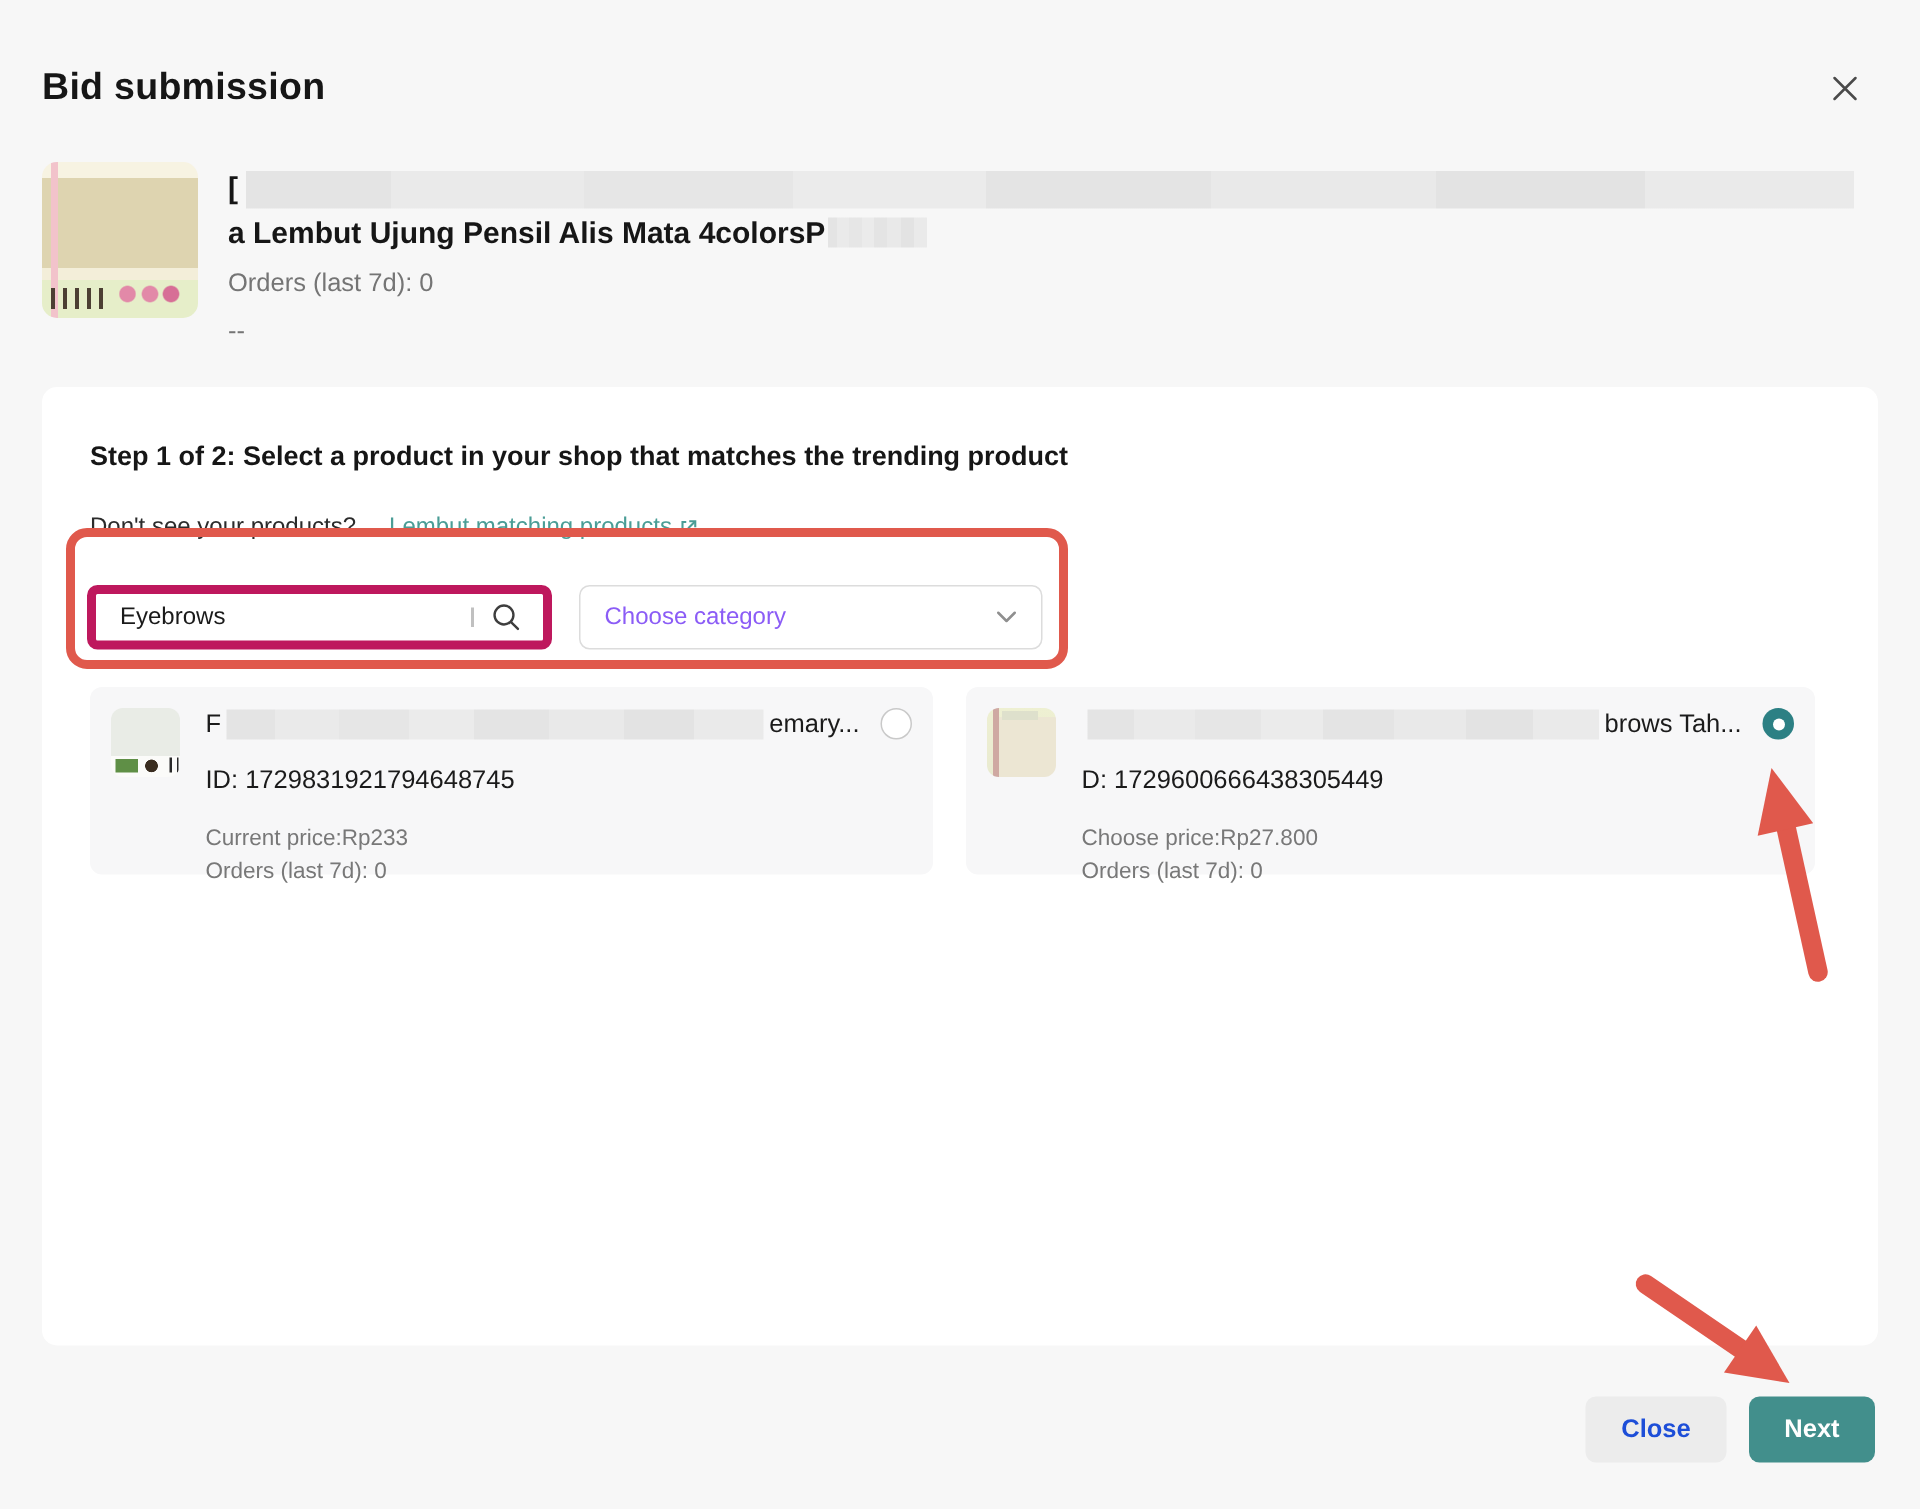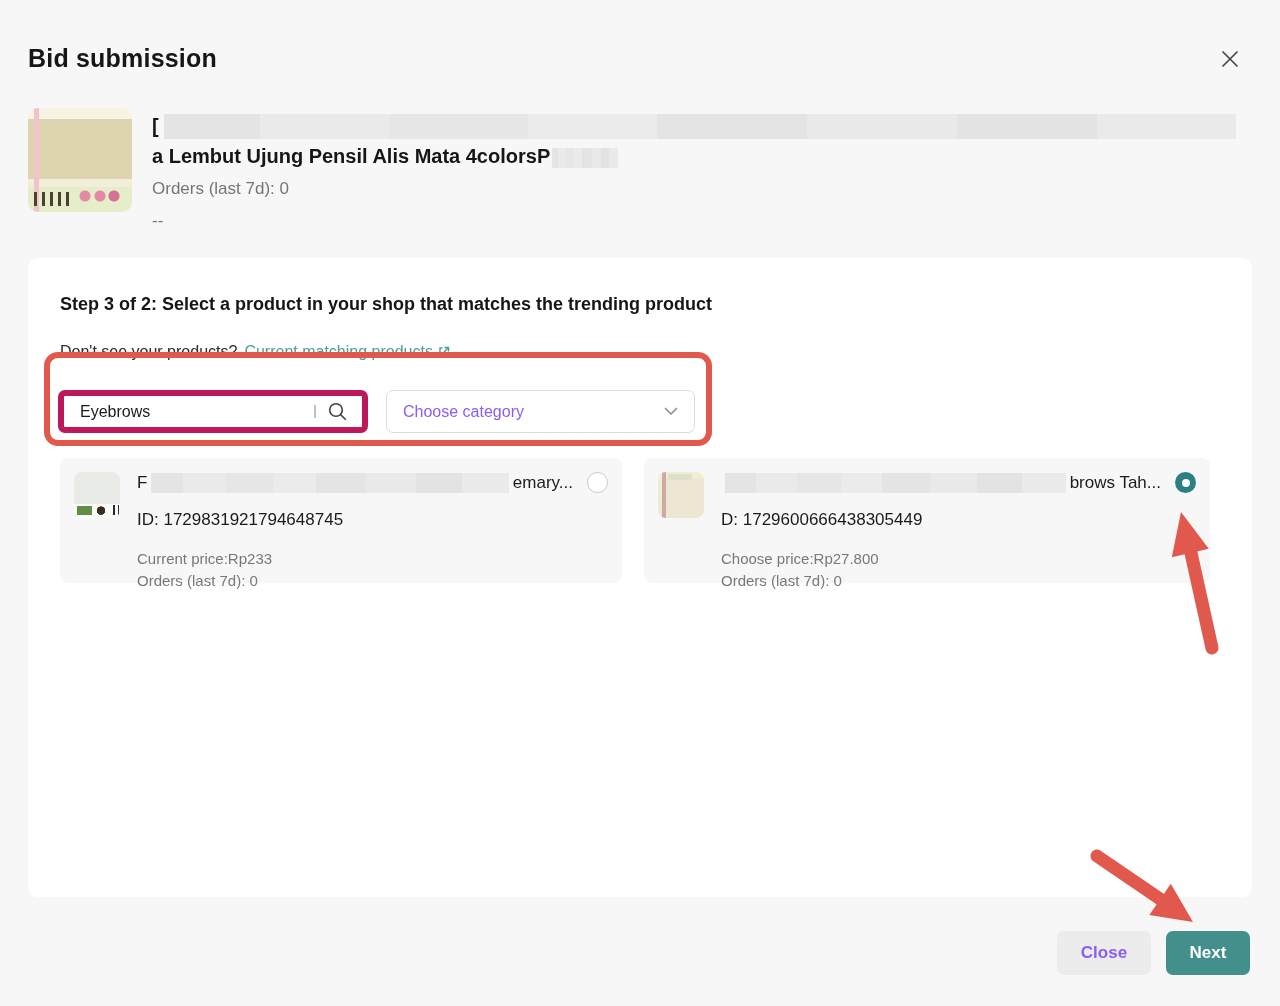--- a/index.html
+++ b/index.html
@@ -28,30 +28,30 @@
       linear-gradient(180deg,#f7f3e2 0 11px,#ded4b0 11px 71px,#f3eed9 71px 79px,#e6eec9 79px 104px);
     background-size:100% 100%,100% 100%,100% 100%,40px 14px,100% 100%,100% 100%;
     background-position:0 0,0 0,0 0,6px 84px,0 0,0 0;
     background-repeat:no-repeat;
   }
   .trend-info{width:1084px;display:flex;flex-direction:column}
   .t-line1{display:flex;align-items:center;height:27px;margin-top:5px}
   .bracket{font-size:20px;font-weight:700;color:#161616}
   .redact{background:linear-gradient(90deg,#e4e4e4 0 9%,#eaeaea 9% 21%,#e6e6e6 21% 34%,#ebebeb 34% 46%,#e4e4e4 46% 60%,#e9e9e9 60% 74%,#e3e3e3 74% 87%,#eaeaea 87% 100%)}
   .r1{flex:1;height:25px;margin-left:5px}
-  .t-line2{display:flex;align-items:flex-end;margin-top:5px}
+  .t-line2{display:flex;align-items:flex-start;margin-top:5px}
   .t-name{font-size:20px;font-weight:700;color:#161616;white-space:nowrap}
   .r2{width:66px;height:20px;margin-left:2px}
   .t-orders{margin-top:11px;font-size:17px;color:#757575}
   .t-dash{margin-top:12px;font-size:17px;color:#757575}
 
   
   .card{position:absolute;left:28px;top:258px;width:1224px;height:639px;background:#ffffff;border-radius:10px}
   .step-heading{position:absolute;left:32px;top:36px;font-size:18px;font-weight:700;color:#161616}
-  .dontsee{position:absolute;left:32px;top:85px;display:flex;align-items:center;gap:7px;font-size:16px}
+  .dontsee{position:absolute;left:32px;top:85px;display:flex;align-items:center;gap:22px;font-size:16px}
   .dontsee-q{color:#2b2b2b}
   .upload-link{color:#4a9d96;display:flex;align-items:center;gap:4px;cursor:pointer;font-weight:500;background:none;border:none;font-size:16px;font-family:inherit;padding:0}
 
   .red-rect{position:absolute;left:16px;top:94px;width:668px;height:94px;border:6px solid #e0594c;border-radius:14px;box-sizing:border-box;pointer-events:none;z-index:5}
 
   .search-box{position:absolute;left:30px;top:132px;width:310px;height:43px;border:6px solid #be185d;border-radius:7px;box-sizing:border-box;background:#fff;display:flex;align-items:center;padding:0 14px 0 16px}
   .search-input{border:none;outline:none;flex:1;font-size:16px;color:#1a1a1a;font-family:inherit;background:transparent;padding:0;min-width:0}
   .cursor-tick{width:2px;height:13px;background:#c0c0c0;margin-right:11px;flex:none}
   .select-box{position:absolute;left:358px;top:132px;width:309px;height:43px;border:1px solid #dcdcdc;border-radius:7px;box-sizing:border-box;display:flex;align-items:center;justify-content:space-between;padding:0 16px;background:#fff;cursor:pointer}
   .select-placeholder{font-size:16px;color:#8b5cf6}
@@ -91,21 +91,21 @@
   .radio{width:21px;height:21px;border-radius:50%;box-sizing:border-box;margin-left:14px;flex:none;cursor:pointer}
   .radio.off{border:1.5px solid #c9c9c9;background:#fff}
   .radio.on{background:#2c8084;display:flex;align-items:center;justify-content:center}
   .radio.on::after{content:"";width:8px;height:8px;background:#fff;border-radius:50%}
   .p-id{margin-top:17px;font-size:17px;color:#1b1b1b}
   .p-price{margin-top:20px;font-size:15px;color:#787878}
   .p-orders{margin-top:5px;font-size:15px;color:#787878}
 
   
   .btn{position:absolute;height:44px;border:none;border-radius:7px;font-size:17px;font-weight:600;font-family:inherit;cursor:pointer;display:flex;align-items:center;justify-content:center}
-  .btn-close{left:1057px;top:931px;width:94px;background:#ececec;color:#8b5cf6}
+  .btn-close{left:1057px;top:931px;width:94px;background:#ececec;color:#1d4ed8}
   .btn-next{left:1166px;top:931px;width:84px;background:#428f8c;color:#ffffff}
 
   
   .arrows{position:absolute;left:0;top:0;pointer-events:none;z-index:9}
 </style>
 </head>
 <body>
 
 <div class="page">
 
@@ -127,26 +127,26 @@
       <div class="t-line2">
         <span class="t-name">a Lembut Ujung Pensil Alis Mata 4colorsP</span>
         <span class="redact r2"></span>
       </div>
       <div class="t-orders">Orders (last 7d): 0</div>
       <div class="t-dash">--</div>
     </div>
   </div>
 
   <div class="card">
-    <div class="step-heading">Step 3 of 2: Select a product in your shop that matches the trending product</div>
+    <div class="step-heading">Step 1 of 2: Select a product in your shop that matches the trending product</div>
 
     <div class="dontsee">
       <span class="dontsee-q">Don't see your products?</span>
       <button class="upload-link">
-        <span>Current matching products</span>
+        <span>Lembut matching products</span>
         <svg width="14" height="14" viewBox="0 0 14 14" fill="none" stroke="#4a9d96" stroke-width="1.4">
           <path d="M5.5 3H3v8h8V8.5"></path>
           <path d="M7.5 2.5H11.5V6.5"></path>
           <path d="M11.2 2.8L6.8 7.2"></path>
         </svg>
       </button>
     </div>
 
     <div class="red-rect"></div>
 

